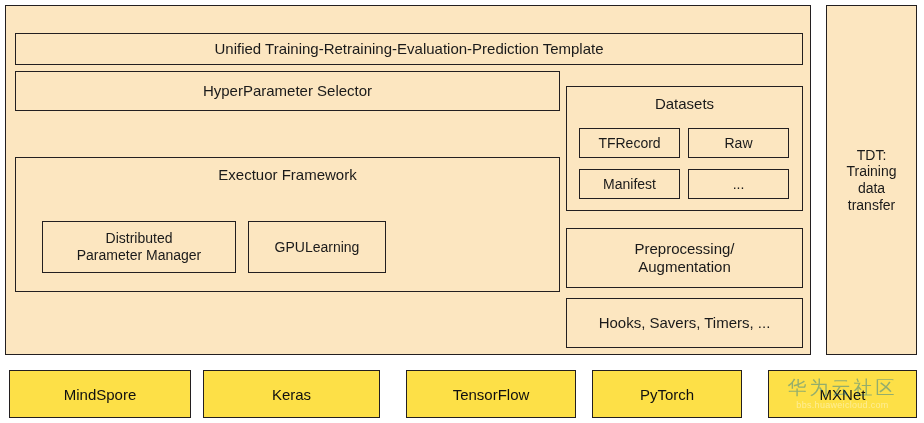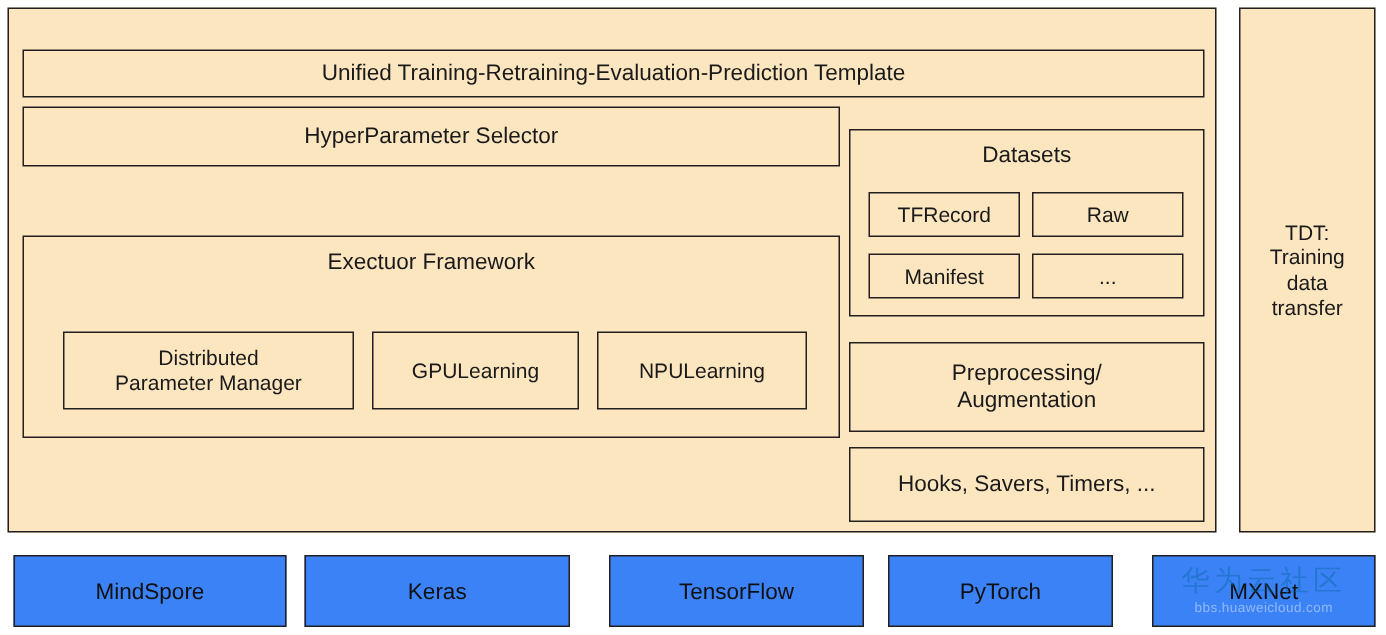--- a/index.html
+++ b/index.html
@@ -137,21 +137,21 @@
     width: 91px; height: 350px;
     font-size: 14px;
   }
 
   
   .fw {
     position: absolute;
     box-sizing: border-box;
     top: 370px;
     height: 48px;
-    background: #3b82f6;
+    background: #fde047;
     border: 1px solid #231f20;
     display: flex;
     align-items: center;
     justify-content: center;
     font-size: 15px;
     color: #101010;
   }
   #fw-0 { left: 9px;   width: 182px; }
   #fw-1 { left: 203px; width: 177px; }
   #fw-2 { left: 406px; width: 170px; }
@@ -201,21 +201,20 @@
 
     <div class="bx" id="dpm-box">
       <span>
         <span>Distributed</span><br>
         <span>Parameter Manager</span>
       </span>
     </div>
 
     <div class="bx" id="gpu-box">GPULearning</div>
 
-    <div class="bx" id="npu-box">NPULearning</div>
   </div>
 
 
   <div class="bx" id="datasets-box">
     <div id="datasets-title">Datasets</div>
 
     <div class="bx ds-cell" id="ds-tfrecord">TFRecord</div>
     <div class="bx ds-cell" id="ds-manifest">Manifest</div>
     <div class="bx ds-cell" id="ds-raw">Raw</div>
     <div class="bx ds-cell" id="ds-ellipsis">...</div>

